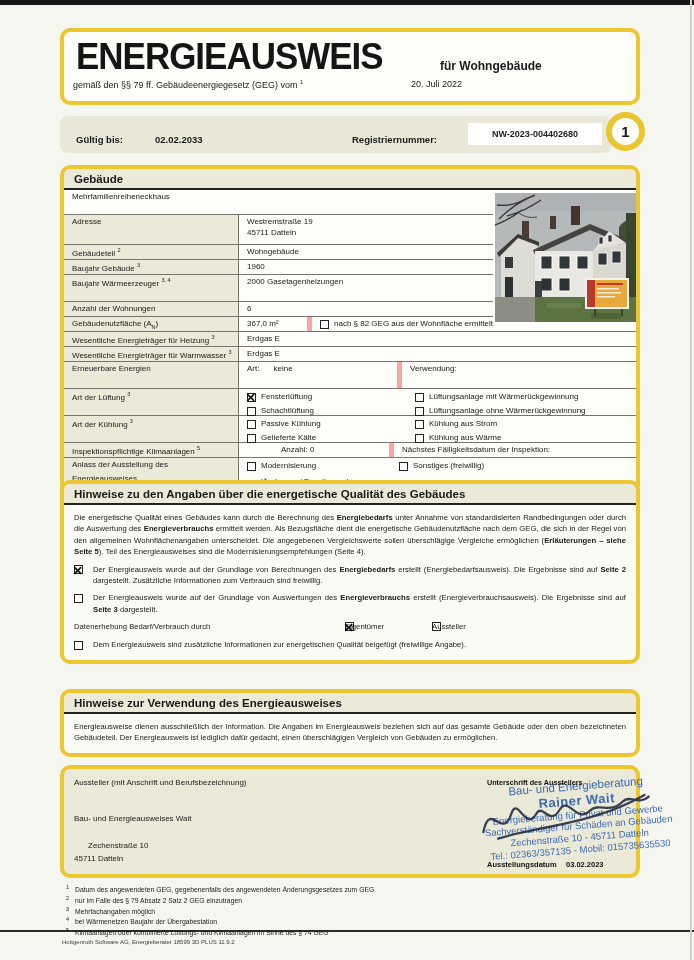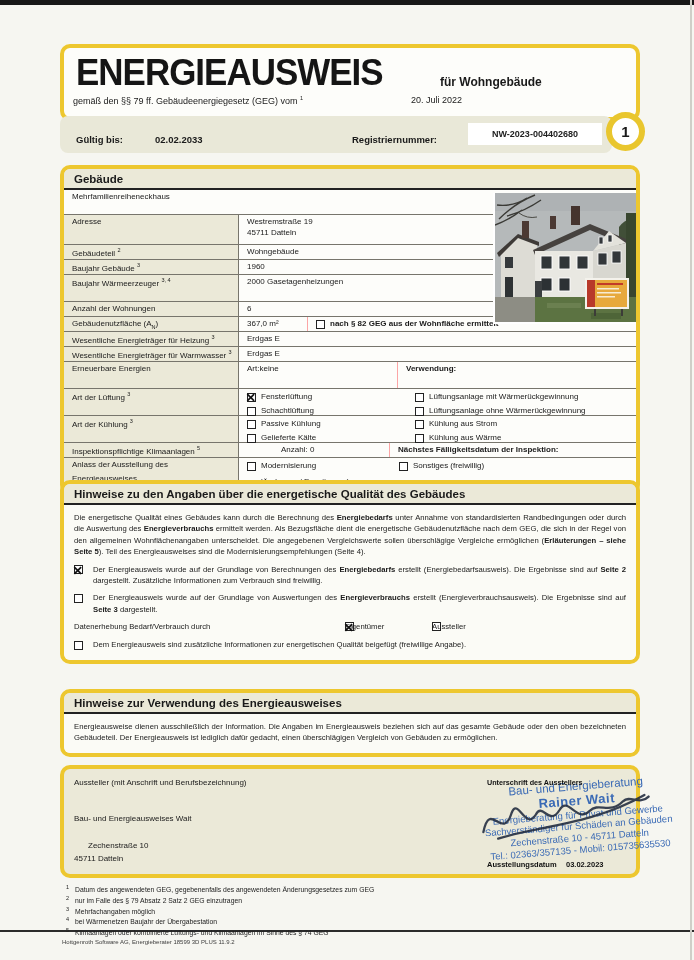--- a/index.html
+++ b/index.html
@@ -4,40 +4,40 @@
 <style>
   html,body{margin:0;padding:0;}
   .doc{position:relative;width:694px;height:960px;background:#f6f6f1;font-family:"Liberation Sans",sans-serif;color:#1a1a1a;overflow:hidden;}
   .scan-top{position:absolute;left:0;top:0;right:0;height:5px;background:#181818;}
   .scan-bottom{position:absolute;left:0;top:930px;right:0;height:2px;background:#2b2b2b;}
   .scan-right{position:absolute;right:2px;top:0;bottom:0;width:2px;background:#cfcfc8;}
   .ybox{position:absolute;left:60px;width:572px;border:4px solid #edc72f;border-radius:10px;background:#ebe9d8;}
   .bb{font-weight:bold;}
   sup{font-size:5.5px;}
   
-  .hbox{top:44px;height:69px;background:#fdfdfa;}
+  .hbox{top:28px;height:69px;background:#fdfdfa;}
   .title{position:absolute;left:12px;top:4px;font-size:36px;font-weight:bold;letter-spacing:-1px;color:#151515;transform:scaleX(.97);transform-origin:left;}
   .subtitle{position:absolute;left:376px;top:27px;font-size:12px;font-weight:bold;}
   .lawline{position:absolute;left:9px;top:47px;font-size:9px;}
   .lawdate{position:absolute;left:347px;top:47px;font-size:9px;}
   
   .valbar{position:absolute;left:60px;top:116px;width:552px;height:37px;background:#e9e8d8;border-radius:8px;font-size:9.5px;}
   .valbar .lbl{position:absolute;top:18px;font-weight:bold;}
   .regbox{position:absolute;left:408px;top:7px;width:134px;height:22px;background:#fff;text-align:center;line-height:22px;font-size:9px;font-weight:bold;color:#222;}
   .pagecircle{position:absolute;left:606px;top:112px;width:27px;height:27px;border:6px solid #e9c62e;border-radius:50%;background:#fff;text-align:center;line-height:27px;font-size:15px;font-weight:bold;}
   
   .gbox{top:165px;}
   .sechead{font-weight:bold;font-size:11.5px;padding:4px 10px 3px;border-bottom:2px solid #222;background:#ebe9d8;border-radius:6px 6px 0 0;}
   .btable{border-radius:0 0 6px 6px;overflow:hidden;position:relative;}
   .brow{display:flex;border-top:1px solid #77756c;}
   .brow.nt{border-top:none;}
   .bl{width:162px;flex:none;background:#ebe9d8;padding:2px 4px 0 8px;font-size:8px;border-right:1px solid #77756c;}
   .bv{flex:1;background:#fdfdfa;font-size:8px;position:relative;display:flex;padding:0;}
   .pad{padding:2px 4px 0 8px;}
-  .c2{border-left:1px solid #fca5a5;font-weight:bold;}
+  .c2{border-left:5px solid #fca5a5;}
   .opt{display:flex;align-items:flex-start;height:13px;padding-top:1px;}
   .cb{display:inline-block;width:7px;height:7px;border:1px solid #222;background:#fff;position:relative;flex:none;margin:1px 5px 0 0;}
   .cb.checked::before{content:"✕";position:absolute;left:-2.5px;top:-4.5px;font-size:12.5px;font-weight:bold;color:#111;}
   .photo{position:absolute;top:24px;right:0;width:141px;height:129px;z-index:2;border-left:2px solid #fff;border-bottom:2px solid #fff;}
   
   .secbody{background:#fbfbf6;padding:7px 10px 9px;border-radius:0 0 6px 6px;font-size:7.7px;line-height:1.48;text-align:justify;}
   .cbitem{display:flex;gap:5px;margin-top:6px;text-align:justify;}
   .cbitem .cb{margin-top:1.5px;}
   .datrow{position:relative;height:12px;margin-top:6px;}
   .datrow span{position:absolute;top:0;}
@@ -123,21 +123,21 @@
         <div class="bl"><span>Wesentliche Energieträger für Heizung</span> <sup>3</sup></div>
         <div class="bv pad">Erdgas E</div>
       </div>
       <div class="brow" style="height:14px">
         <div class="bl"><span>Wesentliche Energieträger für Warmwasser</span> <sup>3</sup></div>
         <div class="bv pad">Erdgas E</div>
       </div>
       <div class="brow" style="height:26px">
         <div class="bl">Erneuerbare Energien</div>
         <div class="bv">
-          <div class="pad" style="width:146px;flex:none;"><span>Art:</span><span style="margin-left:0;">keine</span></div>
+          <div class="pad" style="width:146px;flex:none;"><span>Art:</span><span style="margin-left:14px;">keine</span></div>
           <div class="c2 pad" style="flex:1;">Verwendung:</div>
         </div>
       </div>
       <div class="brow" style="height:26px">
         <div class="bl"><span>Art der Lüftung</span> <sup>3</sup></div>
         <div class="bv pad">
           <div style="width:168px;flex:none;">
             <div class="opt">
                 <span class="cb checked"></span>
                 <span>Fensterlüftung</span>

